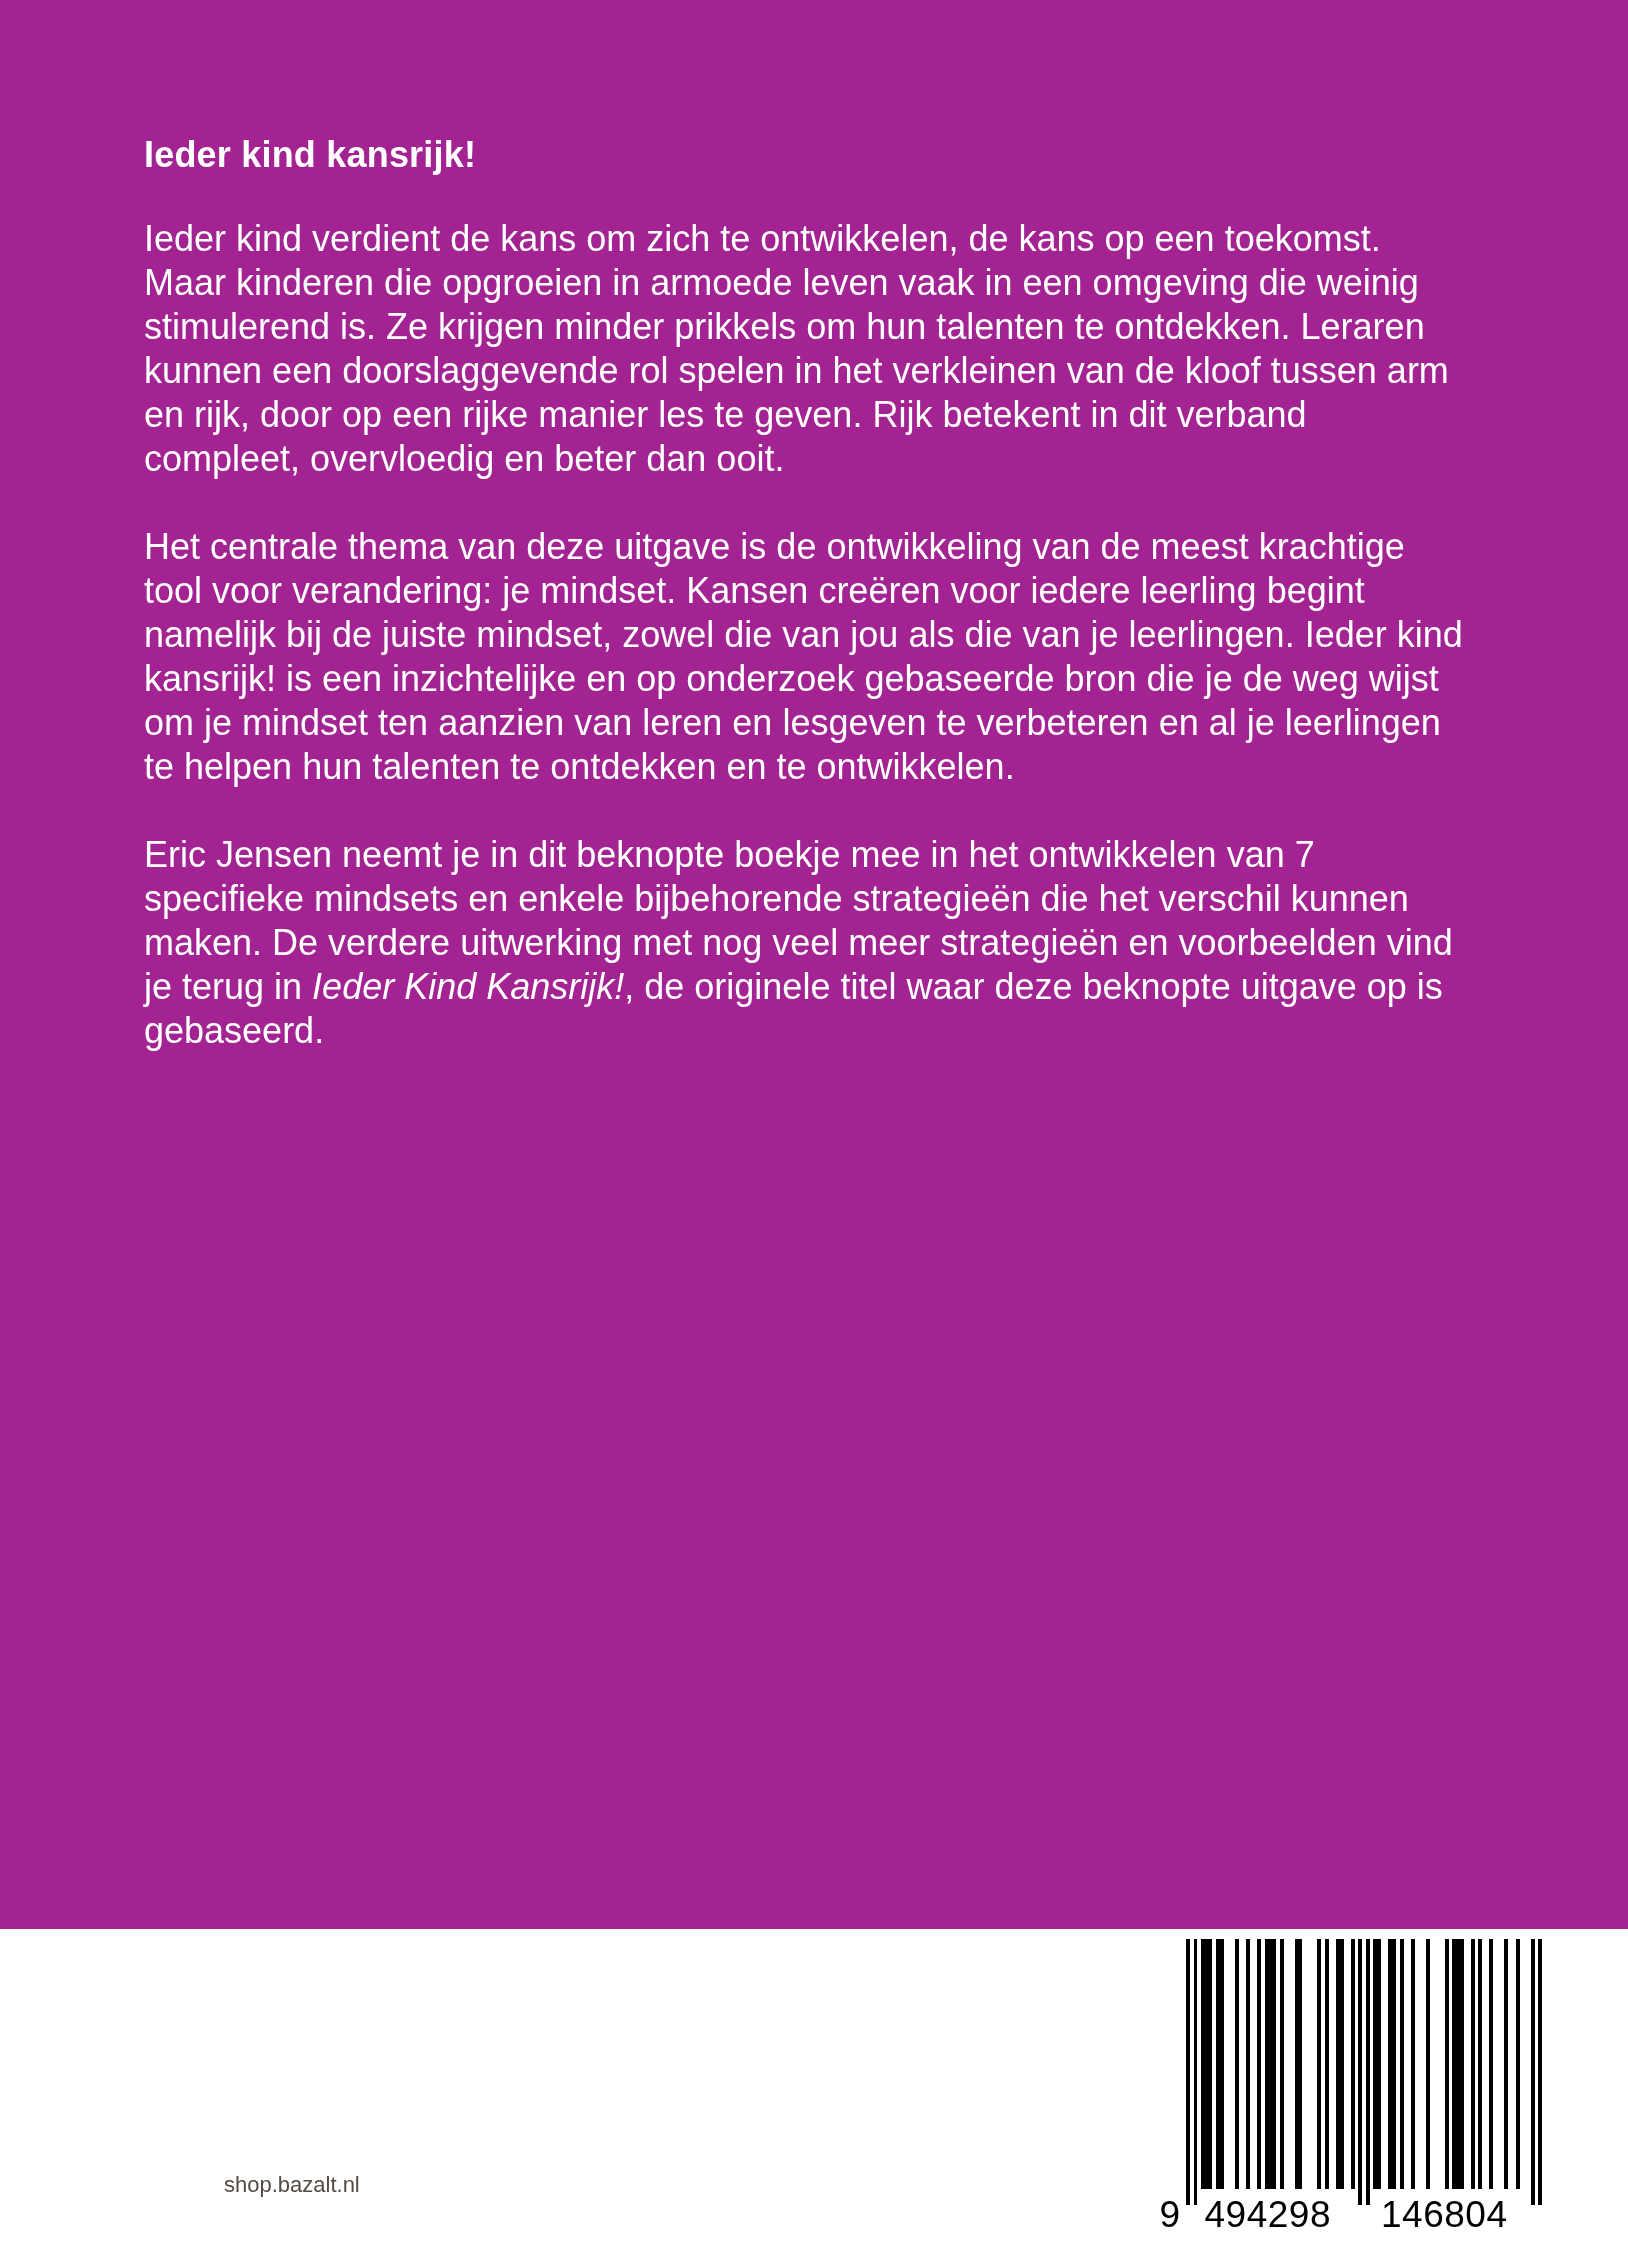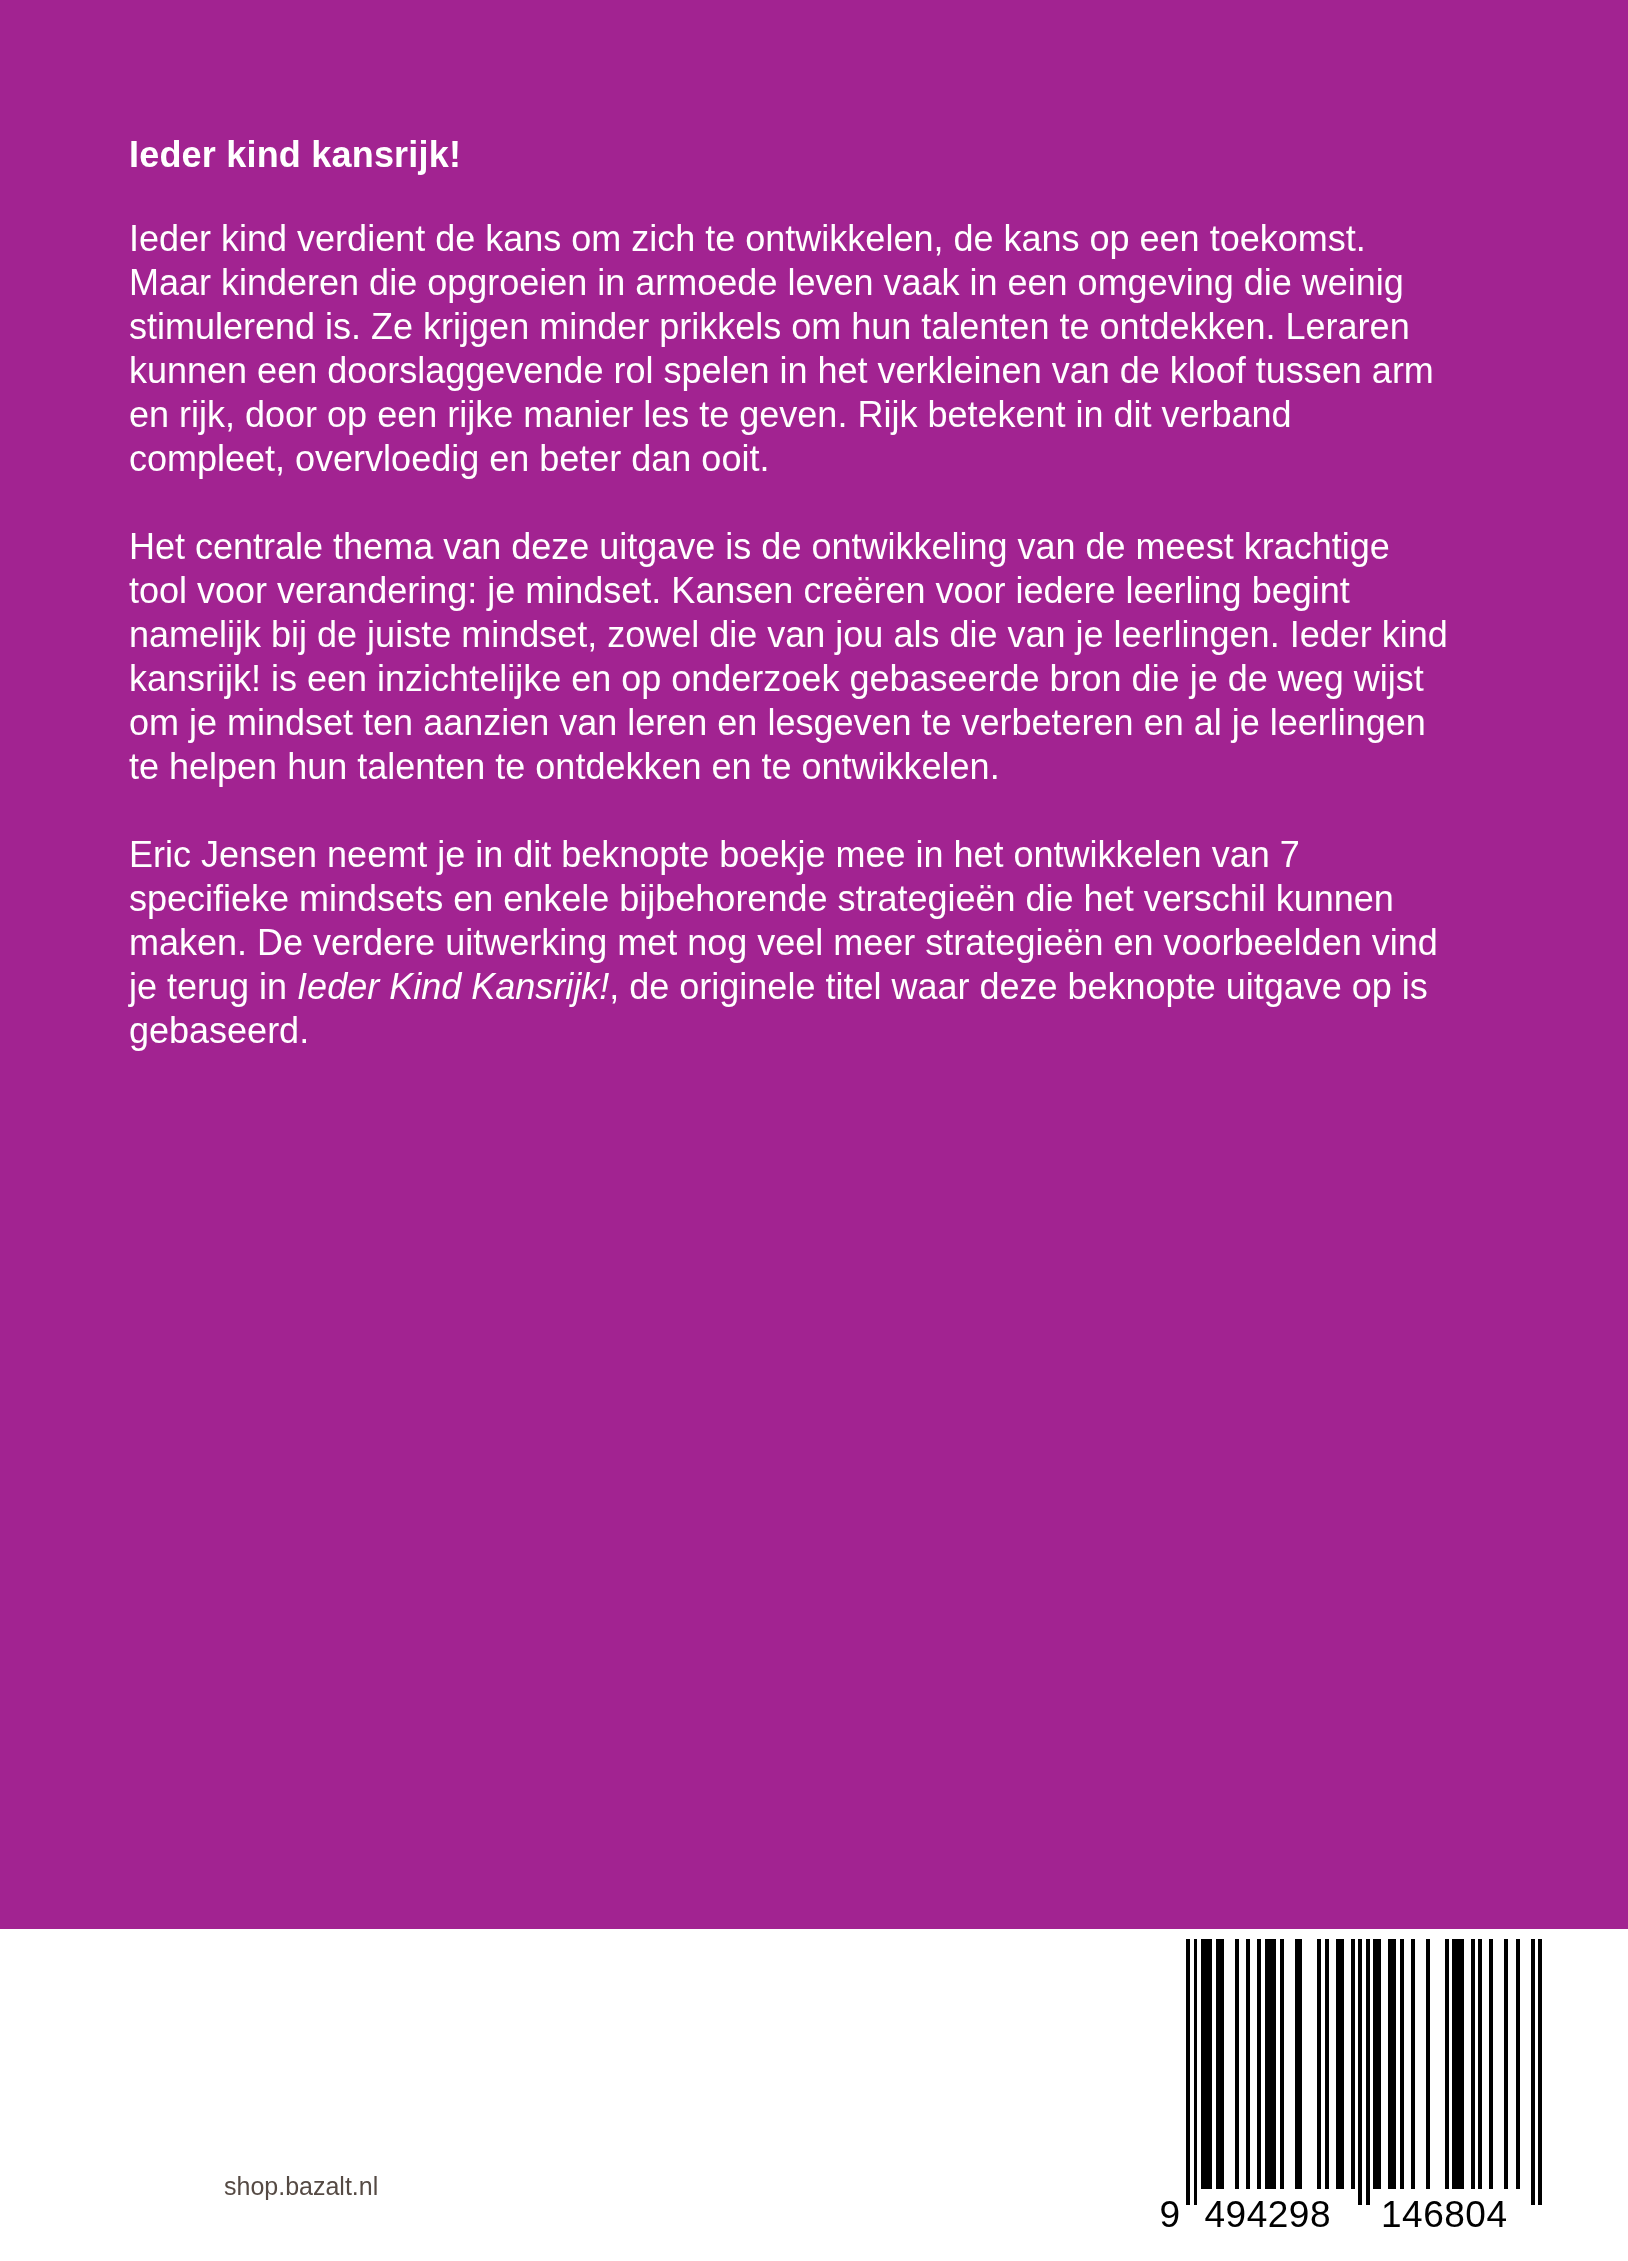--- a/index.html
+++ b/index.html
@@ -14,21 +14,21 @@
     height: 2261px;
     background: #A22391;
     overflow: hidden;
     font-family: "Liberation Sans", sans-serif;
     -webkit-font-smoothing: antialiased;
   }
 
   
   .blurb {
     position: absolute;
-    left: 129px;
+    left: 144px;
     top: 137px;
     width: 1323px;
   }
 
   .blurb-title {
     color: #ffffff;
     font-size: 36px;
     font-weight: bold;
     line-height: 1.0;
     letter-spacing: 0.2px;
@@ -97,21 +97,21 @@
     transform-origin: left center;
     white-space: nowrap;
   }
 
   
   .shop-url {
     position: absolute;
     left: 224px;
     top: 2174px;
     color: #554A44;
-    font-size: 25px;
+    font-size: 22px;
     font-weight: 400;
     letter-spacing: 0px;
     line-height: 1;
     white-space: nowrap;
     text-align: center;
   }
 
   
   .barcode-block {
     position: absolute;

